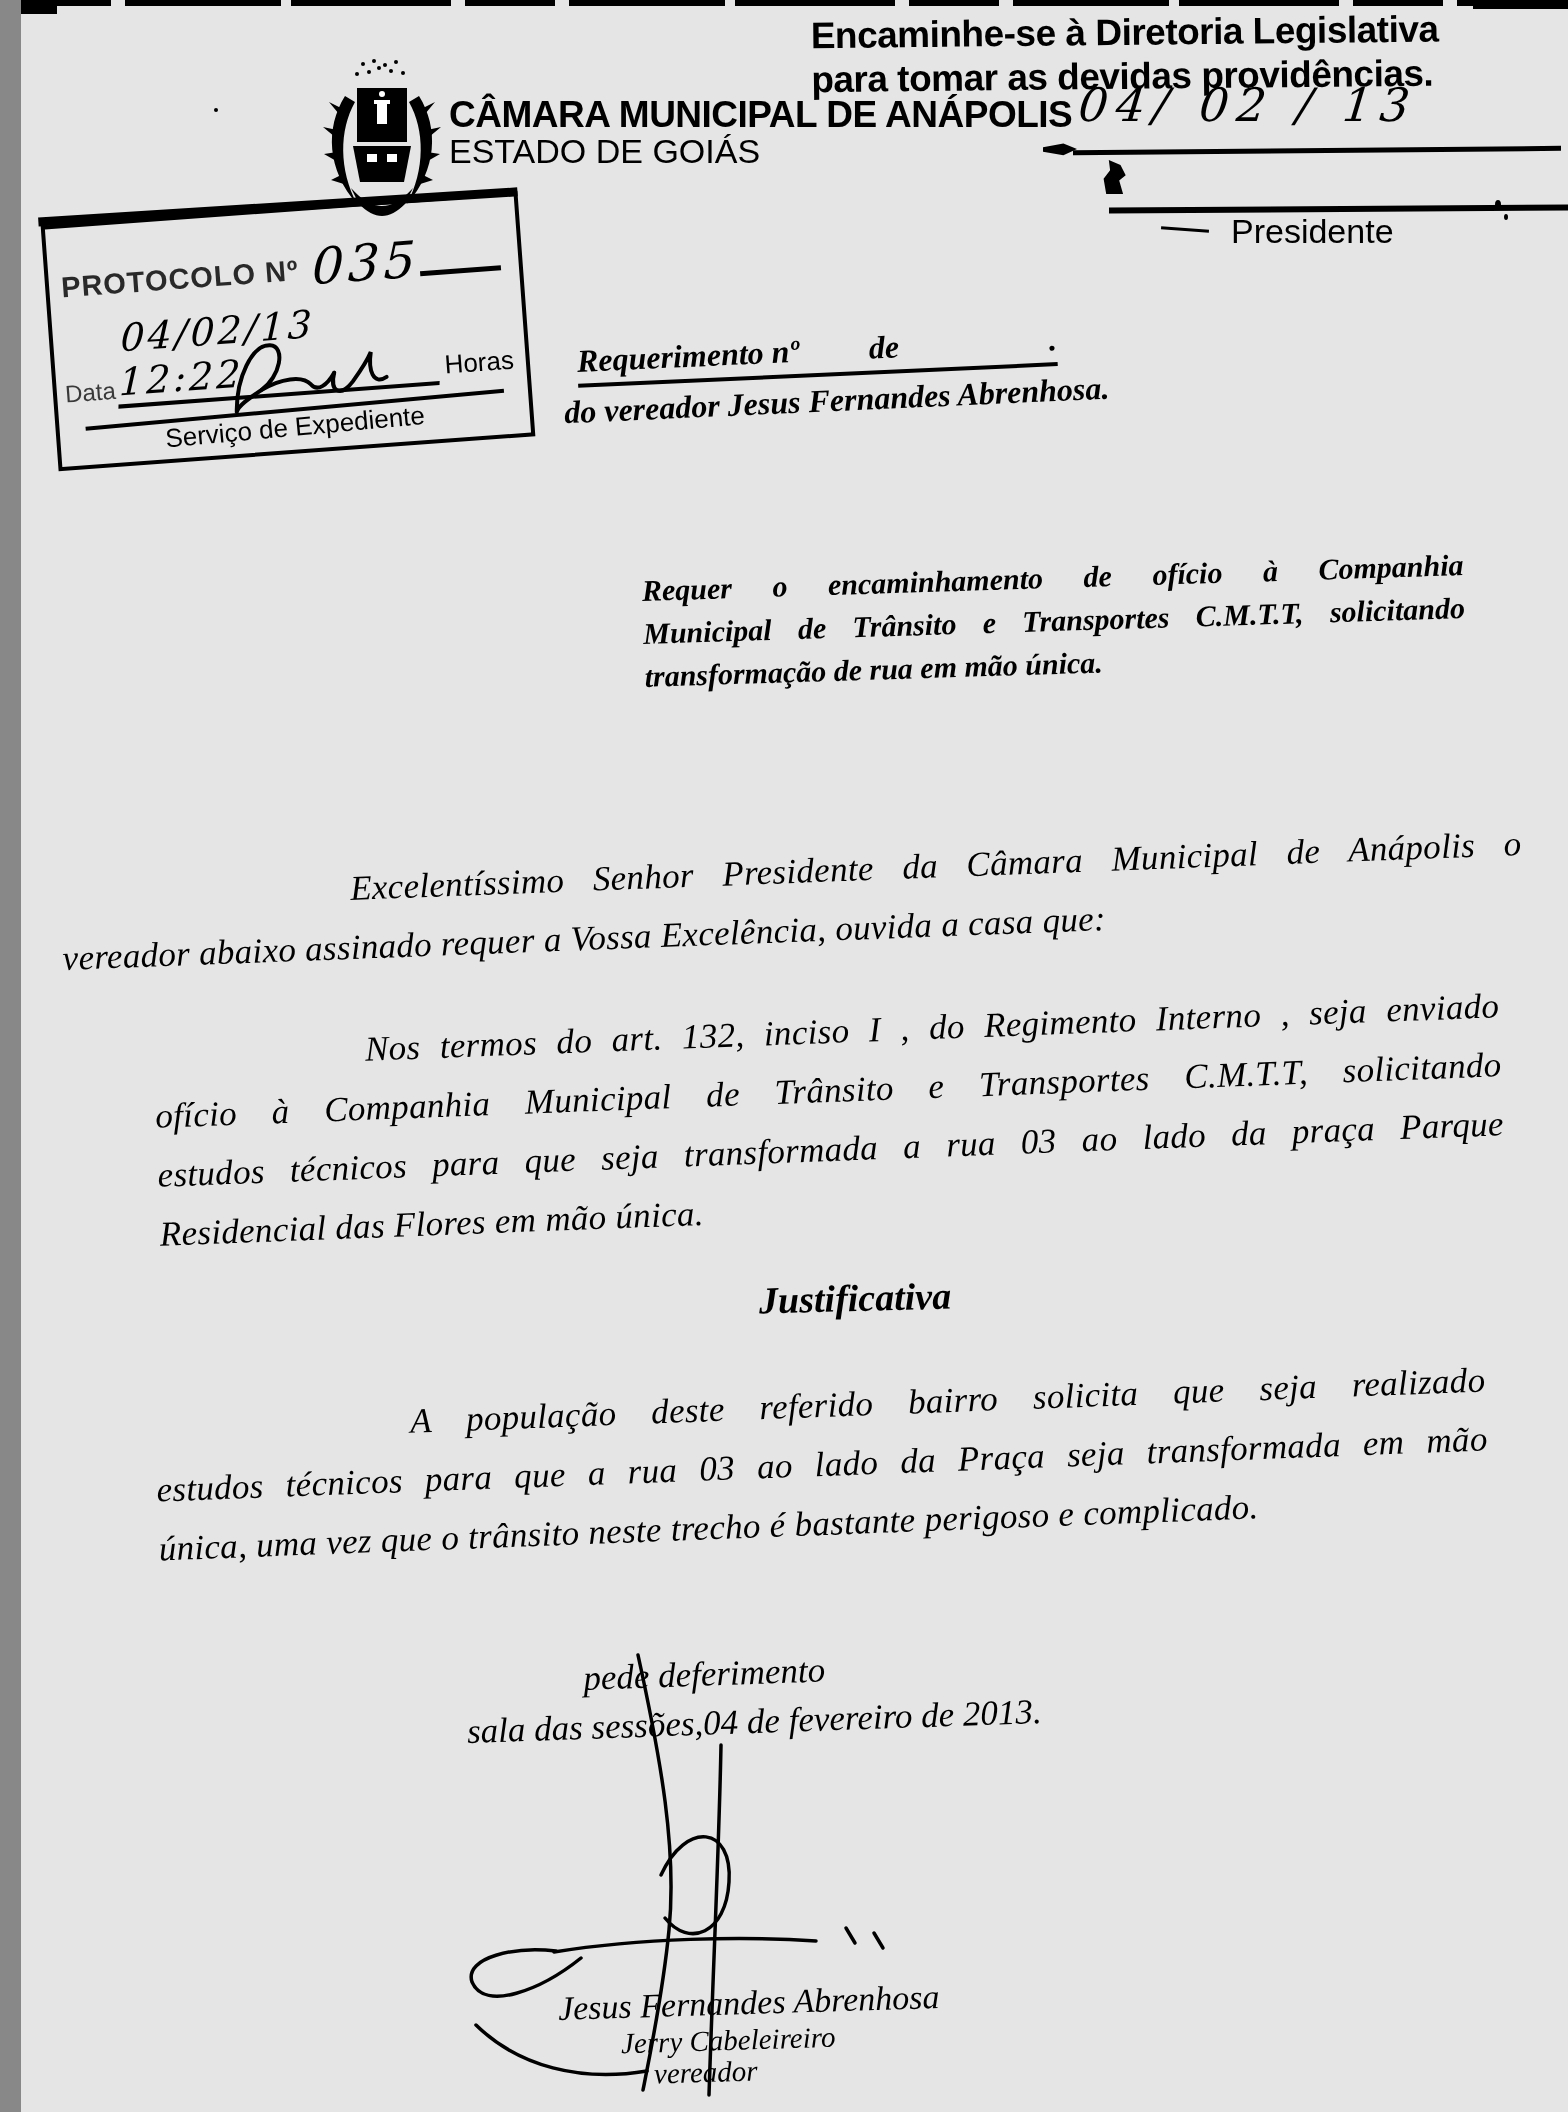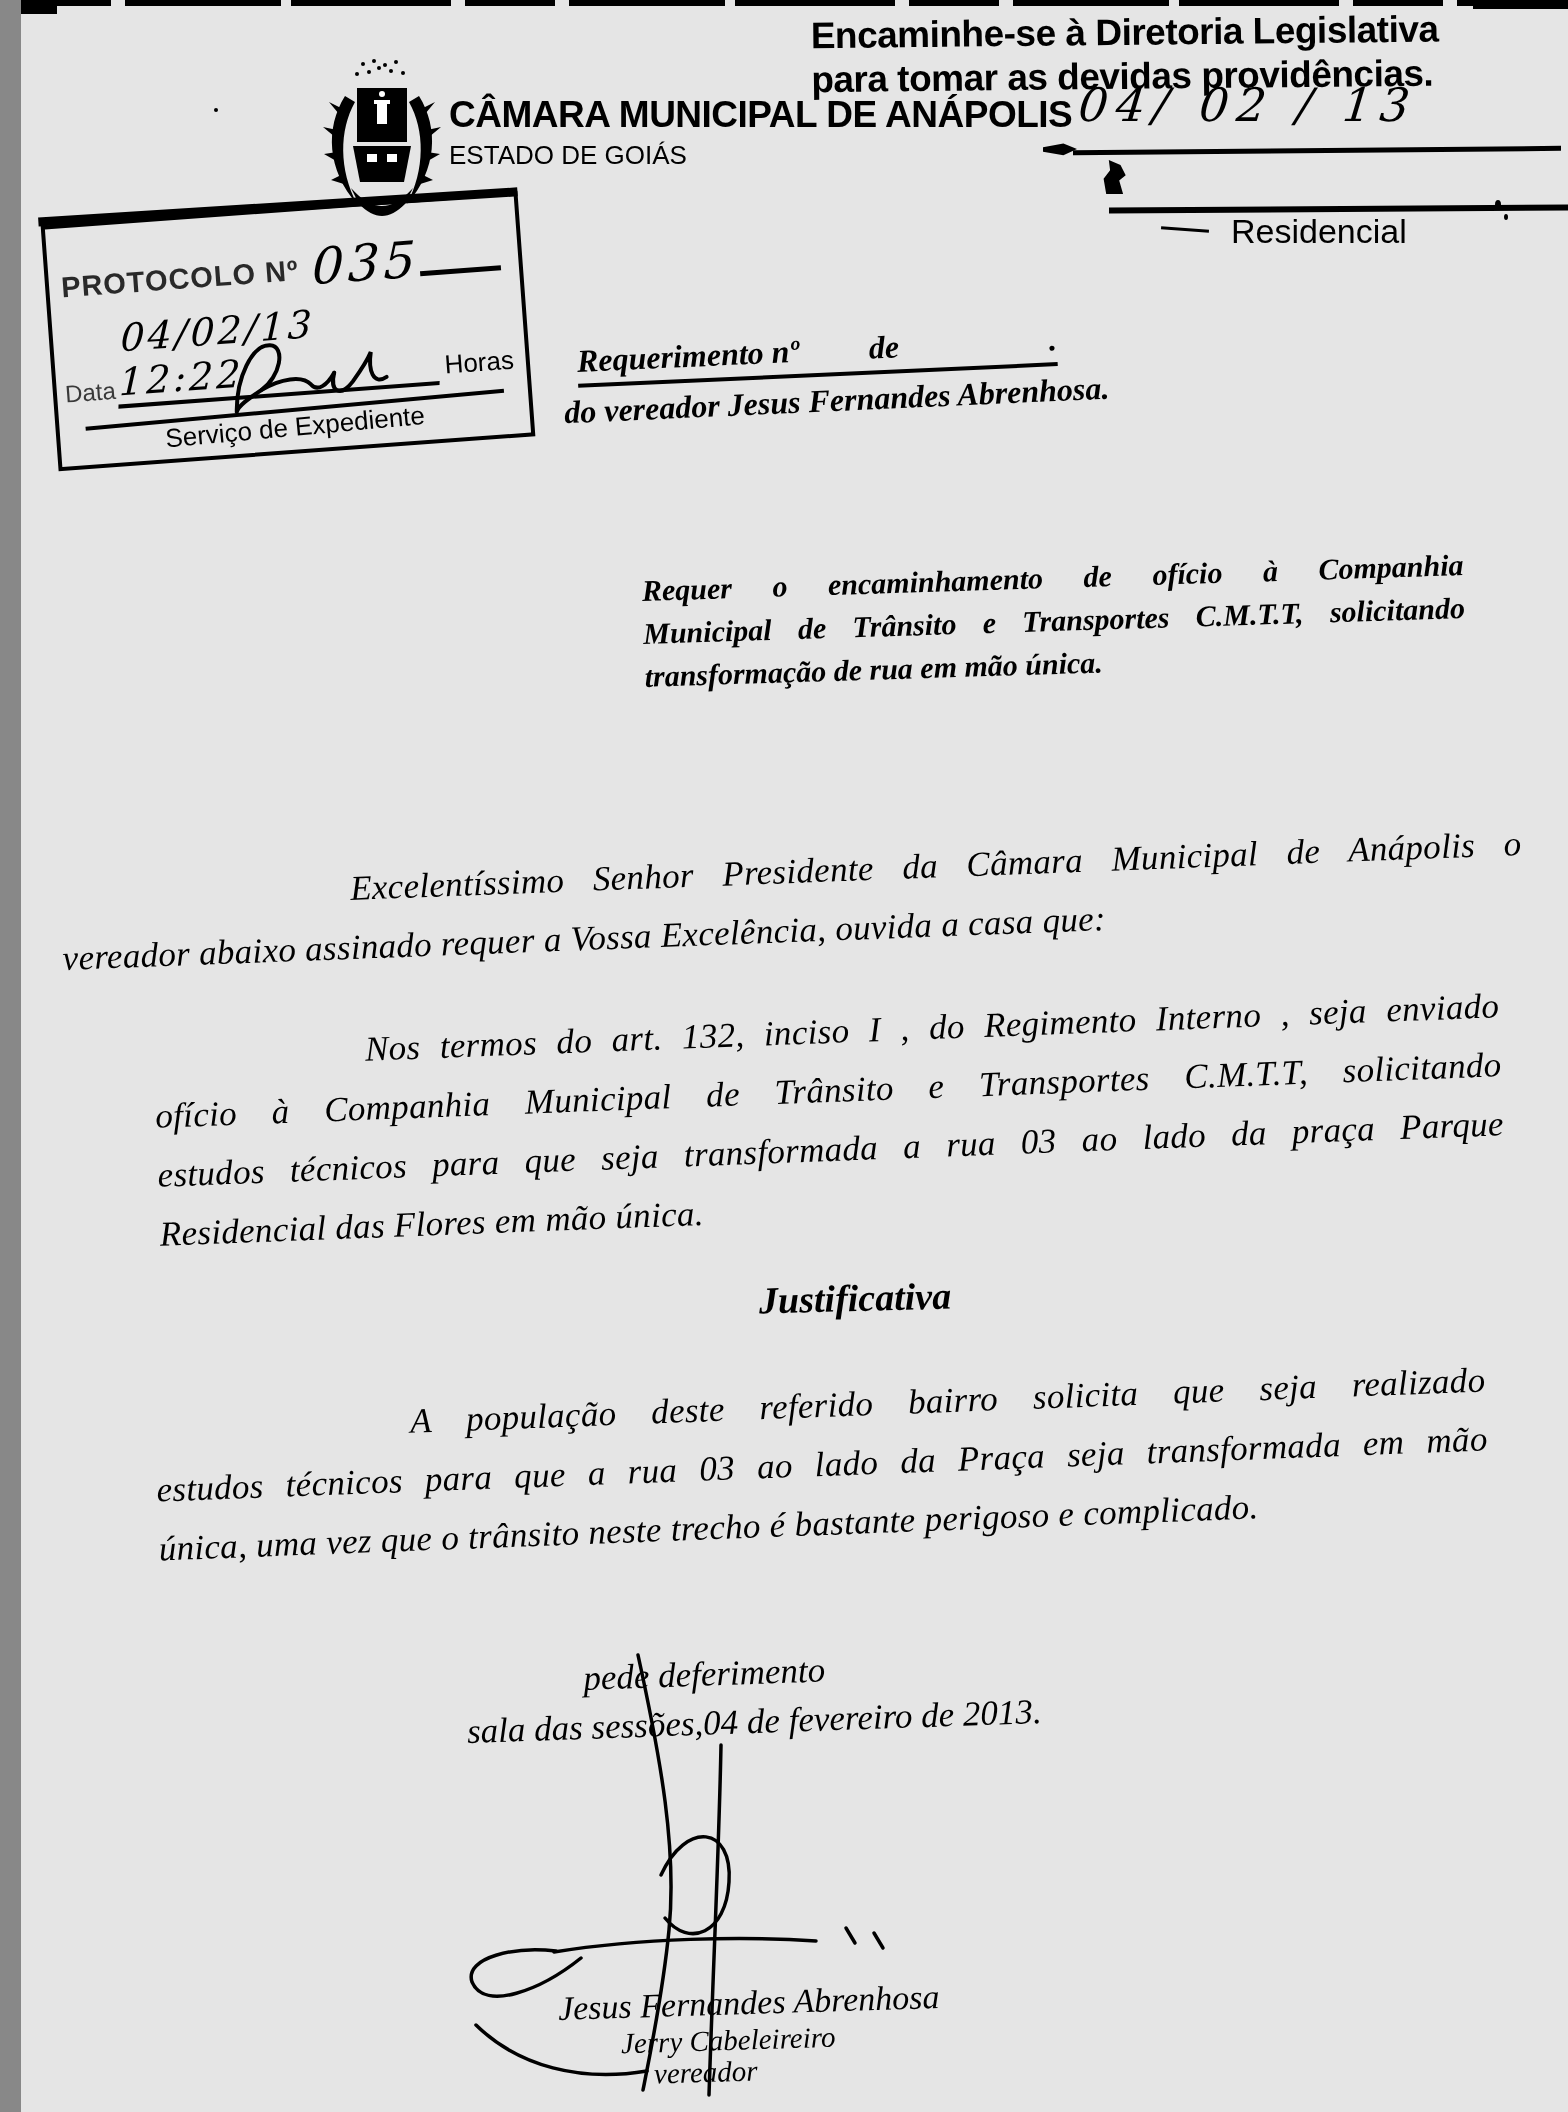--- a/index.html
+++ b/index.html
@@ -21,21 +21,21 @@
   .date-arrow{left:1022px;top:140px;width:34px;height:18px;background:#000;
     clip-path:polygon(0 40%,60% 20%,100% 50%,60% 85%,0 65%);}
   .ink-knight{left:1080px;top:160px;width:26px;height:34px;background:#000;
     clip-path:polygon(20% 100%,10% 55%,35% 30%,30% 0,75% 15%,95% 45%,70% 60%,85% 100%);}
   .pres-line{left:1088px;top:206px;width:460px;transform:rotate(-0.4deg);border-bottom:6px solid #000;}
   .pres-dash{left:1140px;top:228px;width:48px;border-bottom:3px solid #000;transform:rotate(4deg);}
   .presidente{left:1210px;top:212px;font-family:"Liberation Sans",sans-serif;font-size:34px;font-weight:400;}
   .speck{background:#000;border-radius:50%;}
   
   .org-name{left:428px;top:94px;font-family:"Liberation Sans",sans-serif;font-weight:700;font-size:37px;letter-spacing:-0.5px;}
-  .org-state{left:428px;top:140px;font-family:"Liberation Sans",sans-serif;font-size:26px;}
+  .org-state{left:428px;top:132px;font-family:"Liberation Sans",sans-serif;font-size:34px;}
   .emblem{left:290px;top:58px;}
   
   .stamp{left:28px;top:208px;width:470px;height:238px;border:4px solid #000;transform:rotate(-4.2deg);
     font-family:"Liberation Sans",sans-serif;}
   .stamp-smear{left:-6px;top:-10px;width:480px;height:9px;background:#000;transform:rotate(0.6deg);}
   .stamp-row1{left:12px;top:28px;width:440px;display:flex;align-items:flex-end;}
   .stamp-label{font-size:29px;font-weight:700;letter-spacing:1px;opacity:.82;}
   .stamp-num{font-size:50px;letter-spacing:4px;margin-left:14px;margin-bottom:-10px;}
   .stamp-num-line{flex:1;border-bottom:5px solid #000;margin-bottom:2px;}
   .stamp-row2{left:8px;top:92px;width:450px;display:flex;align-items:flex-end;}
@@ -87,21 +87,21 @@
   <div class="abs routing">
     <div>Encaminhe-se à Diretoria Legislativa</div>
     <div>para tomar as devidas providências.</div>
   </div>
   <div class="abs routing-date hw">04/ 02 / 13</div>
   <div class="abs u-line date-underline"></div>
   <div class="abs date-arrow"></div>
   <div class="abs ink-knight"></div>
   <div class="abs pres-line"></div>
   <div class="abs pres-dash"></div>
-  <div class="abs presidente">Residencial</div>
+  <div class="abs presidente">Presidente</div>
 
   <div class="abs emblem">
     <svg width="142" height="172" viewBox="0 0 142 172">
       <g fill="#000">
         <circle cx="52" cy="6" r="2"></circle>
           <circle cx="63" cy="3" r="2"></circle>
           <circle cx="74" cy="7" r="2"></circle>
         <circle cx="85" cy="4" r="2"></circle>
           <circle cx="58" cy="14" r="2"></circle>
           <circle cx="80" cy="13" r="2"></circle>

